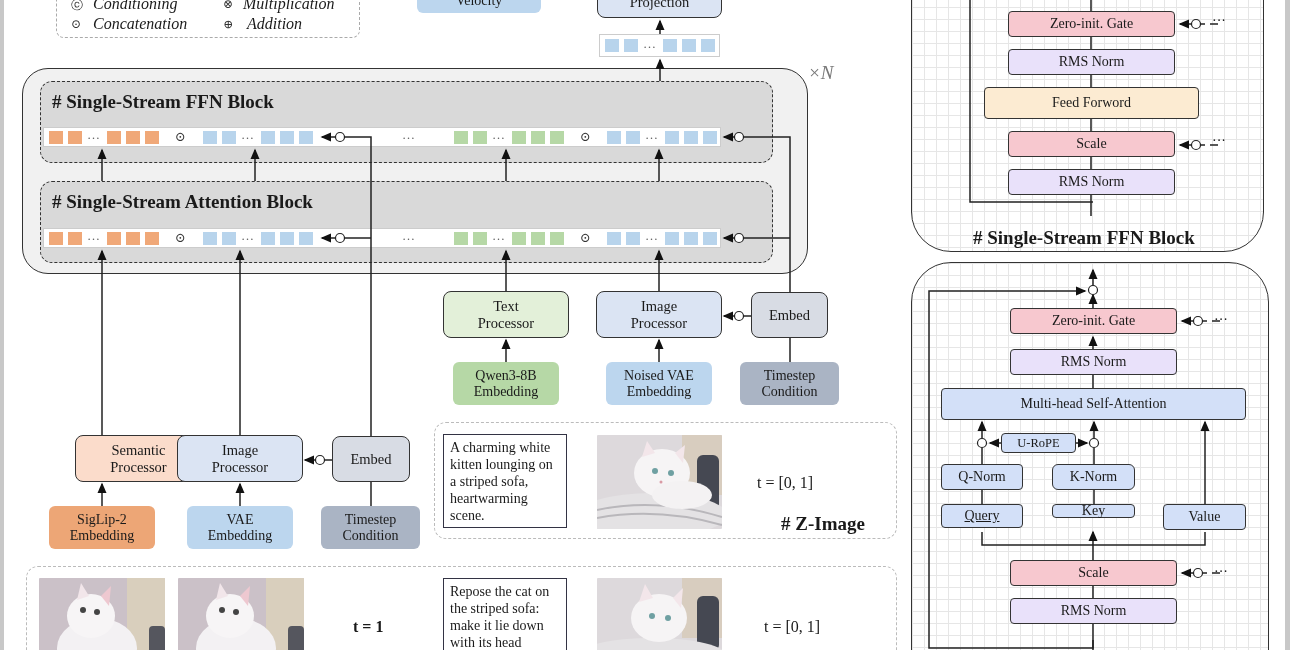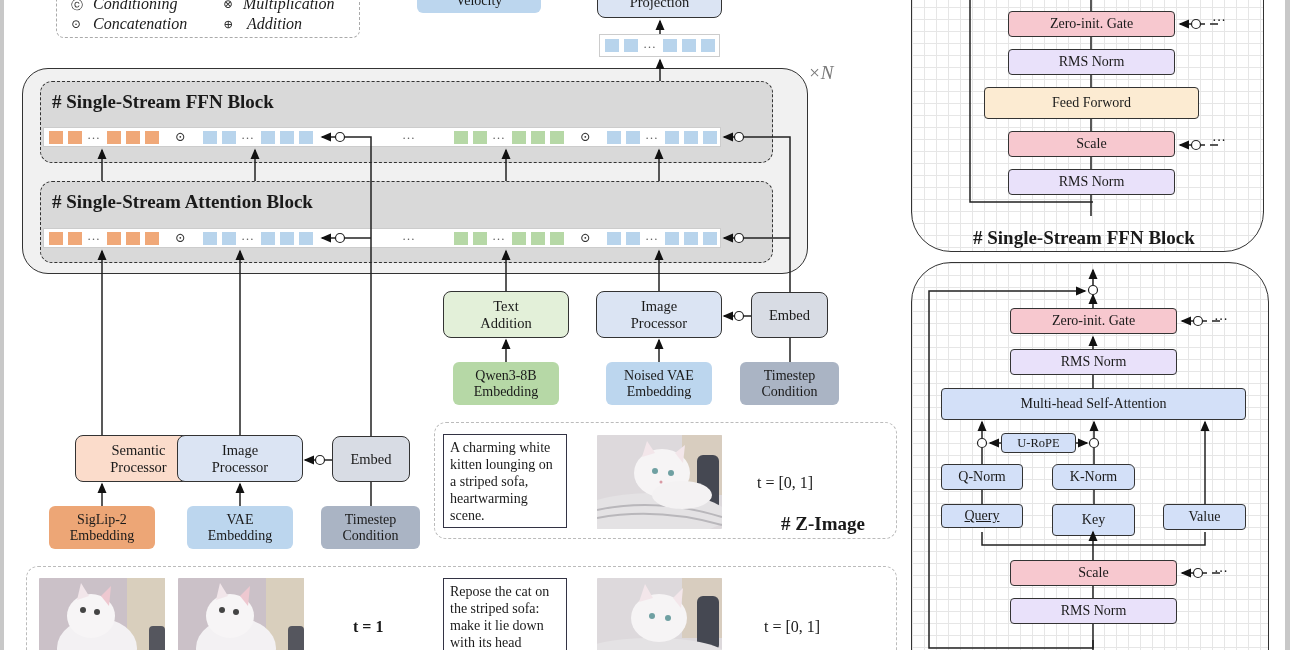--- a/index.html
+++ b/index.html
@@ -125,21 +125,21 @@
     <span class="tok" style="left: 563px; background: rgb(184, 212, 236);"></span>
     <span class="tok" style="left: 582px; background: rgb(184, 212, 236);"></span>
     <span class="dots" style="left: 601px;">…</span>
     <span class="tok" style="left: 621px; background: rgb(184, 212, 236);"></span>
     <span class="tok" style="left: 640px; background: rgb(184, 212, 236);"></span>
     <span class="tok" style="left: 659px; background: rgb(184, 212, 236);"></span>
   </div>
 
 <div class="abs box" style="left:443px;top:291px;width:126px;height:47px;background:#e3f0d9;">
     <span style="white-space:pre-line;">Text
-Addition</span>
+Processor</span>
   </div>
 <div class="abs box" style="left:596px;top:291px;width:126px;height:47px;background:#dbe4f3;">
     <span style="white-space:pre-line;">Image
 Processor</span>
   </div>
 <div class="abs box" style="left:751px;top:292px;width:77px;height:46px;background:#d8dce4;">
     <span>Embed</span>
   </div>
 <div class="abs pill" style="left:453px;top:362px;width:106px;height:43px;background:#b6d8a6;">
     <span style="white-space:pre-line;">Qwen3-8B
@@ -255,21 +255,21 @@
 <div class="abs" style="left:1212px;top:133px;font-size:14px;">···</div>
 
 <div class="abs rpanel grid rp2"></div>
 <div class="rbox pink" style="left:1010px;top:308px;width:167px;height:26px;">Zero-init. Gate</div>
 <div class="rbox lav" style="left:1010px;top:349px;width:167px;height:26px;">RMS Norm</div>
 <div class="rbox lblue" style="left:941px;top:388px;width:305px;height:32px;">Multi-head Self-Attention</div>
 <div class="rbox lblue" style="left:1001px;top:433px;width:75px;height:20px;font-size:12.5px;">U-RoPE</div>
 <div class="rbox lblue" style="left:941px;top:464px;width:82px;height:26px;">Q-Norm</div>
 <div class="rbox lblue" style="left:1052px;top:464px;width:83px;height:26px;border-radius:6px;">K-Norm</div>
 <div class="rbox lblue" style="left:941px;top:504px;width:82px;height:24px;text-decoration:underline;">Query</div>
-<div class="rbox lblue" style="left:1052px;top:504px;width:83px;height:32px;">Key</div>
+<div class="rbox lblue" style="left:1052px;top:504px;width:83px;height:14px;">Key</div>
 <div class="rbox lblue" style="left:1163px;top:504px;width:83px;height:26px;">Value</div>
 <div class="rbox pink" style="left:1010px;top:560px;width:167px;height:26px;">Scale</div>
 <div class="rbox lav" style="left:1010px;top:598px;width:167px;height:26px;">RMS Norm</div>
 <div class="abs" style="left:1214px;top:312px;font-size:14px;">···</div>
 <div class="abs" style="left:1214px;top:564px;font-size:14px;">···</div>
 
 <svg class="wires">
   <defs>
     <marker id="ah" markerWidth="8" markerHeight="8" refX="6" refY="4" orient="auto">
         <path d="M0,1 L7,4 L0,7 z" fill="#111"></path>

